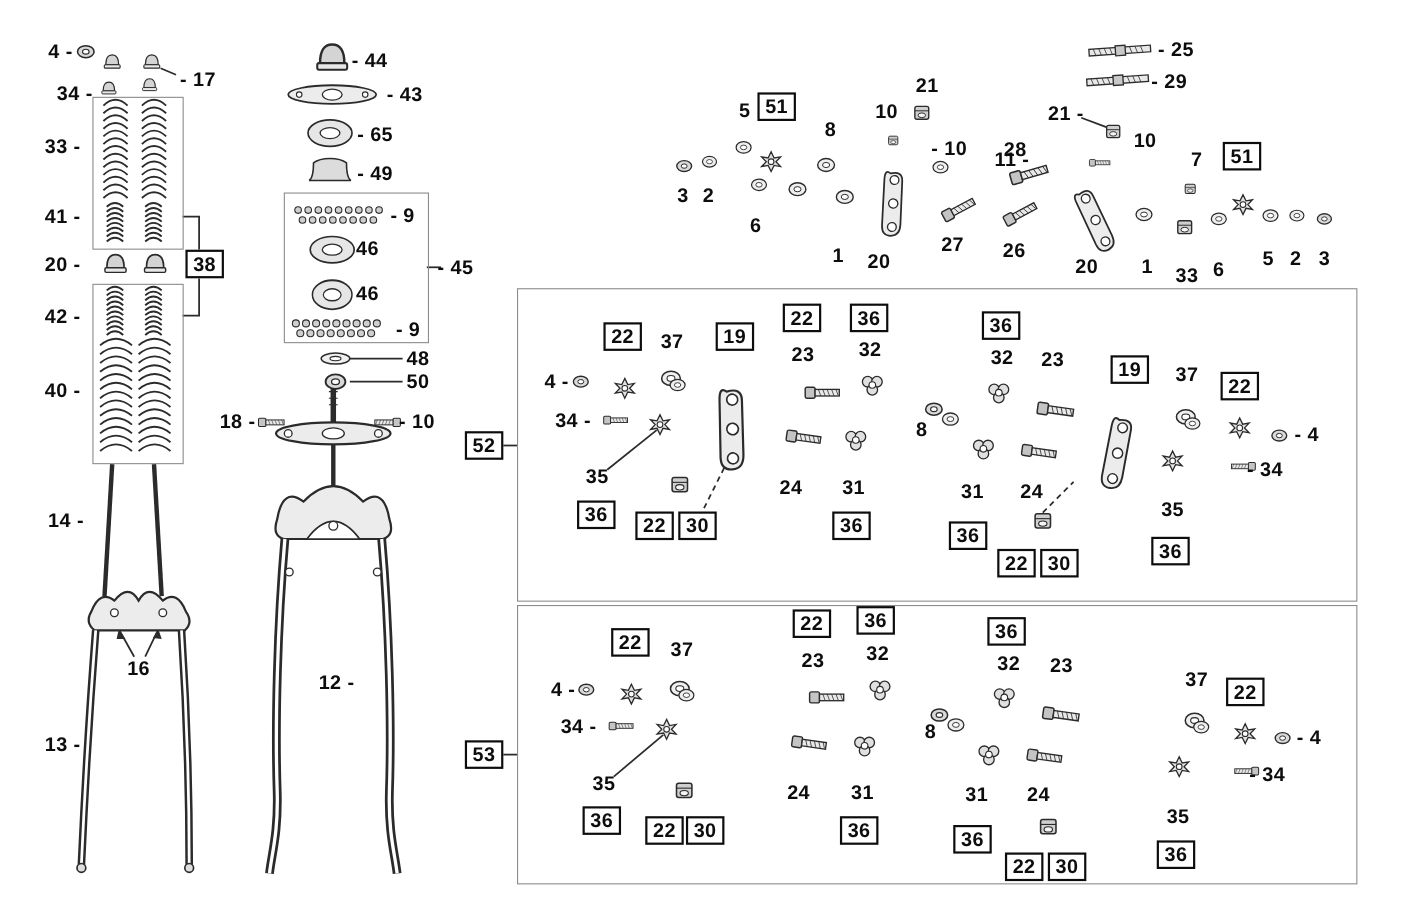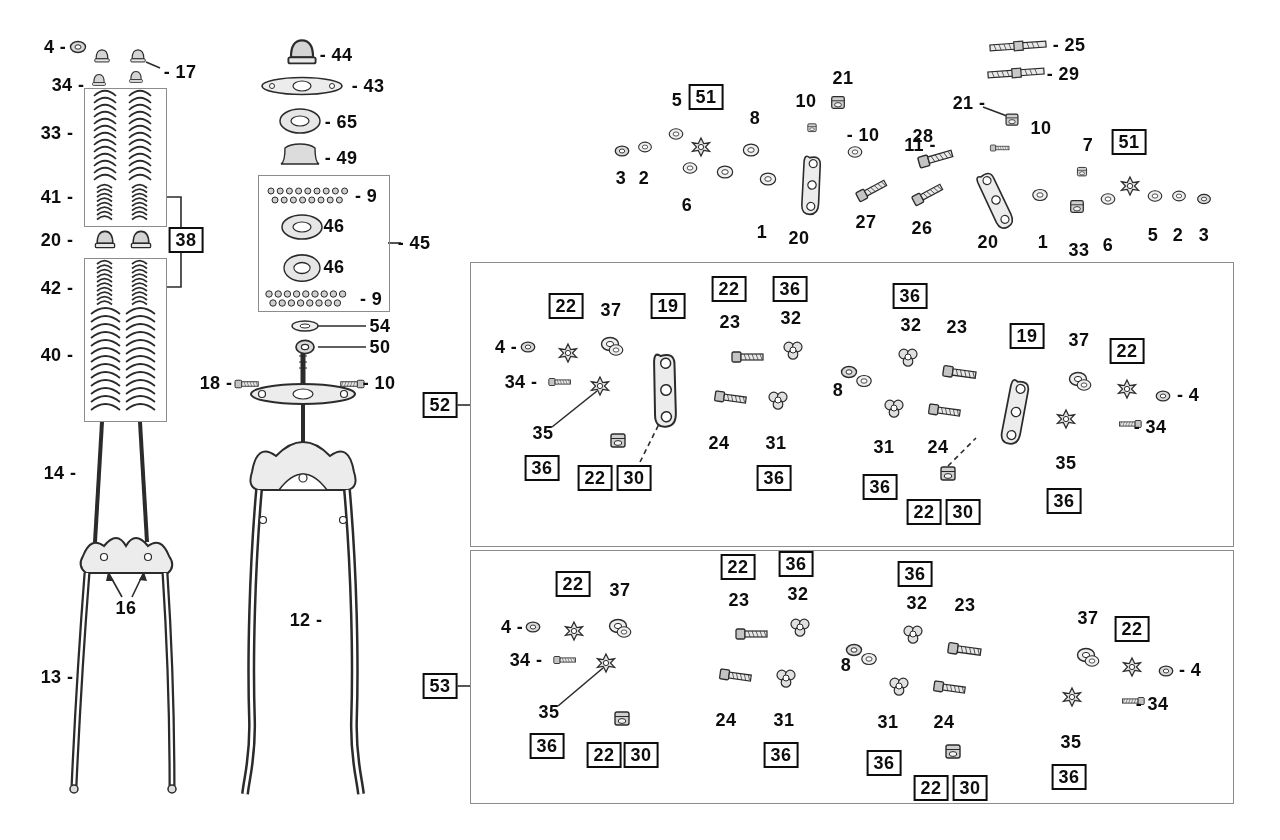--- a/index.html
+++ b/index.html
@@ -300,21 +300,21 @@
       <div class="plabel" style="left: 57px; top: 677px;">13 -</div>
       <div class="plabel" style="left: 336px; top: 55px;">- 44</div>
       <div class="plabel" style="left: 368px; top: 86px;">- 43</div>
       <div class="plabel" style="left: 341px; top: 122px;">- 65</div>
       <div class="plabel" style="left: 341px; top: 158px;">- 49</div>
       <div class="plabel" style="left: 366px; top: 196px;">- 9</div>
       <div class="plabel" style="left: 334px; top: 226px;">46</div>
       <div class="plabel" style="left: 334px; top: 267px;">46</div>
       <div class="plabel" style="left: 371px; top: 299px;">- 9</div>
       <div class="plabel" style="left: 414px; top: 243px;">- 45</div>
-      <div class="plabel" style="left: 380px; top: 326px;">54</div>
+      <div class="plabel" style="left: 380px; top: 326px;">48</div>
       <div class="plabel" style="left: 380px; top: 347px;">50</div>
       <div class="plabel" style="left: 216px; top: 383px;">18 -</div>
       <div class="plabel" style="left: 379px; top: 383px;">- 10</div>
       <div class="plabel" style="left: 306px; top: 620px;">12 -</div>
       <div class="plabel" style="left: 677px; top: 100px;">5</div>
       <div class="plabel boxed" style="left: 706px; top: 97px;">51</div>
       <div class="plabel" style="left: 755px; top: 118px;">8</div>
       <div class="plabel" style="left: 806px; top: 101px;">10</div>
       <div class="plabel" style="left: 843px; top: 78px;">21</div>
       <div class="plabel" style="left: 863px; top: 135px;">- 10</div>

